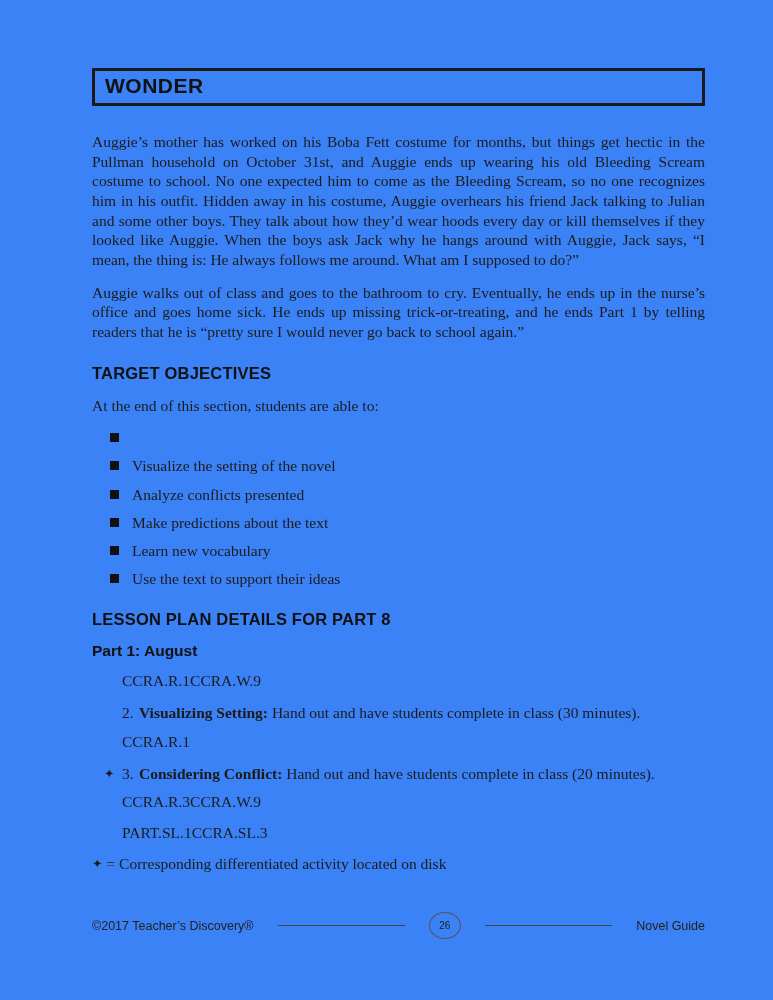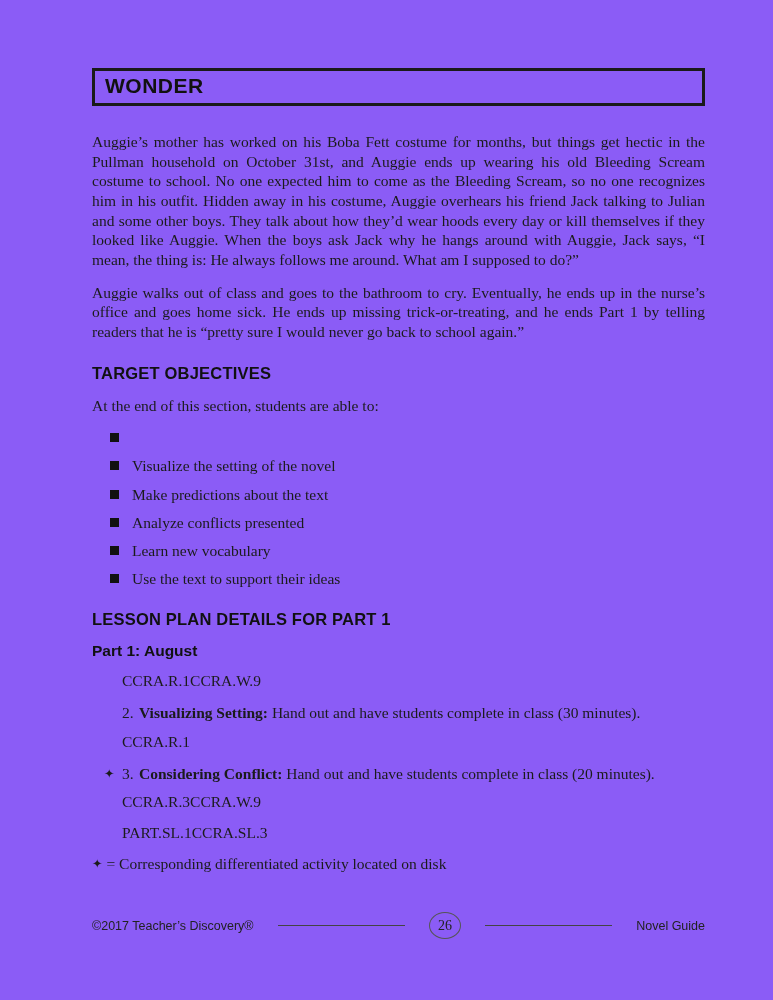--- a/index.html
+++ b/index.html
@@ -1,20 +1,20 @@
 <!DOCTYPE html>
 <html><head>
 <meta charset="utf-8">
 <style>
   * { margin:0; padding:0; box-sizing:border-box; }
   html,body { background:#ffffff; }
   body { font-family:"Liberation Serif", serif; color:#1b1b1b; }
   .page {
     position:relative; width:773px; height:1000px; margin:0 auto;
-    background:#8b5cf6; padding:68px 68px 0 92px; overflow:hidden;
+    background:#3b82f6; padding:68px 68px 0 92px; overflow:hidden;
   }
   .title-box {
     border:3px solid #1a1a1a; padding:3px 10px 5px 10px; margin-bottom:26px;
   }
   .title-box h1 {
     font-family:"Liberation Sans", sans-serif; font-weight:700;
     font-size:21px; letter-spacing:0.5px; color:#111;
   }
   p.body-text {
     font-size:15.5px; line-height:1.27; text-align:justify; margin-bottom:13px;
@@ -48,21 +48,21 @@
   .footnote .star-inline { font-size:12.5px; vertical-align:1px; margin-right:4px; }
   .footer {
     position:absolute; left:92px; right:68px; top:912px;
     display:flex; align-items:center; gap:24px;
     font-family:"Liberation Sans", sans-serif; font-size:12.5px; color:#222;justify-content:flex-end;
   }
   .footer .rule { flex:1; border-top:1.2px solid #444; height:0; }
   .page-badge {
     width:32px; height:27px; border:1.4px solid #555; border-radius:50%;
     display:flex; align-items:center; justify-content:center;
-    font-family:Liberation Serif, serif; font-size:14px; color:#222;
+    font-family:Liberation Sans, sans-serif; font-size:10px; color:#222;
     flex:0 0 auto;
   }
 </style>
 </head>
 <body>
 
 <div class="page">
 
   <div class="title-box">
     <h1>WONDER</h1>
@@ -70,27 +70,27 @@
 
   <p class="body-text">Auggie’s mother has worked on his Boba Fett costume for months, but things get hectic in the Pullman household on October 31st, and Auggie ends up wearing his old Bleeding Scream costume to school. No one expected him to come as the Bleeding Scream, so no one recognizes him in his outfit. Hidden away in his costume, Auggie overhears his friend Jack talking to Julian and some other boys. They talk about how they’d wear hoods every day or kill themselves if they looked like Auggie. When the boys ask Jack why he hangs around with Auggie, Jack says, “I mean, the thing is: He always follows me around. What am I supposed to do?”</p>
   <p class="body-text">Auggie walks out of class and goes to the bathroom to cry. Eventually, he ends up in the nurse’s office and goes home sick. He ends up missing trick-or-treating, and he ends Part 1 by telling readers that he is “pretty sure I would never go back to school again.”</p>
 
   <h2 class="section-heading">TARGET OBJECTIVES</h2>
   <p class="body-text intro">At the end of this section, students are able to:</p>
 
   <ul class="objectives-list">
     <li><span class="sq"></span></li>
     <li><span class="sq"></span><span>Visualize the setting of the novel</span></li>
+    <li><span class="sq"></span><span>Analyze conflicts presented</span></li>
     <li><span class="sq"></span><span>Make predictions about the text</span></li>
-    <li><span class="sq"></span><span>Analyze conflicts presented</span></li>
     <li><span class="sq"></span><span>Learn new vocabulary</span></li>
     <li><span class="sq"></span><span>Use the text to support their ideas</span></li>
   </ul>
 
-  <h2 class="section-heading">LESSON PLAN DETAILS FOR PART 1</h2>
+  <h2 class="section-heading">LESSON PLAN DETAILS FOR PART 8</h2>
   <h3 class="sub-heading">Part 1: August</h3>
 
   <div class="lesson-list">
 
     <div class="standards">
       <span>CCRA.R.1</span>
       <span>CCRA.W.9</span>
     </div>
 
     <div class="lesson-line">

